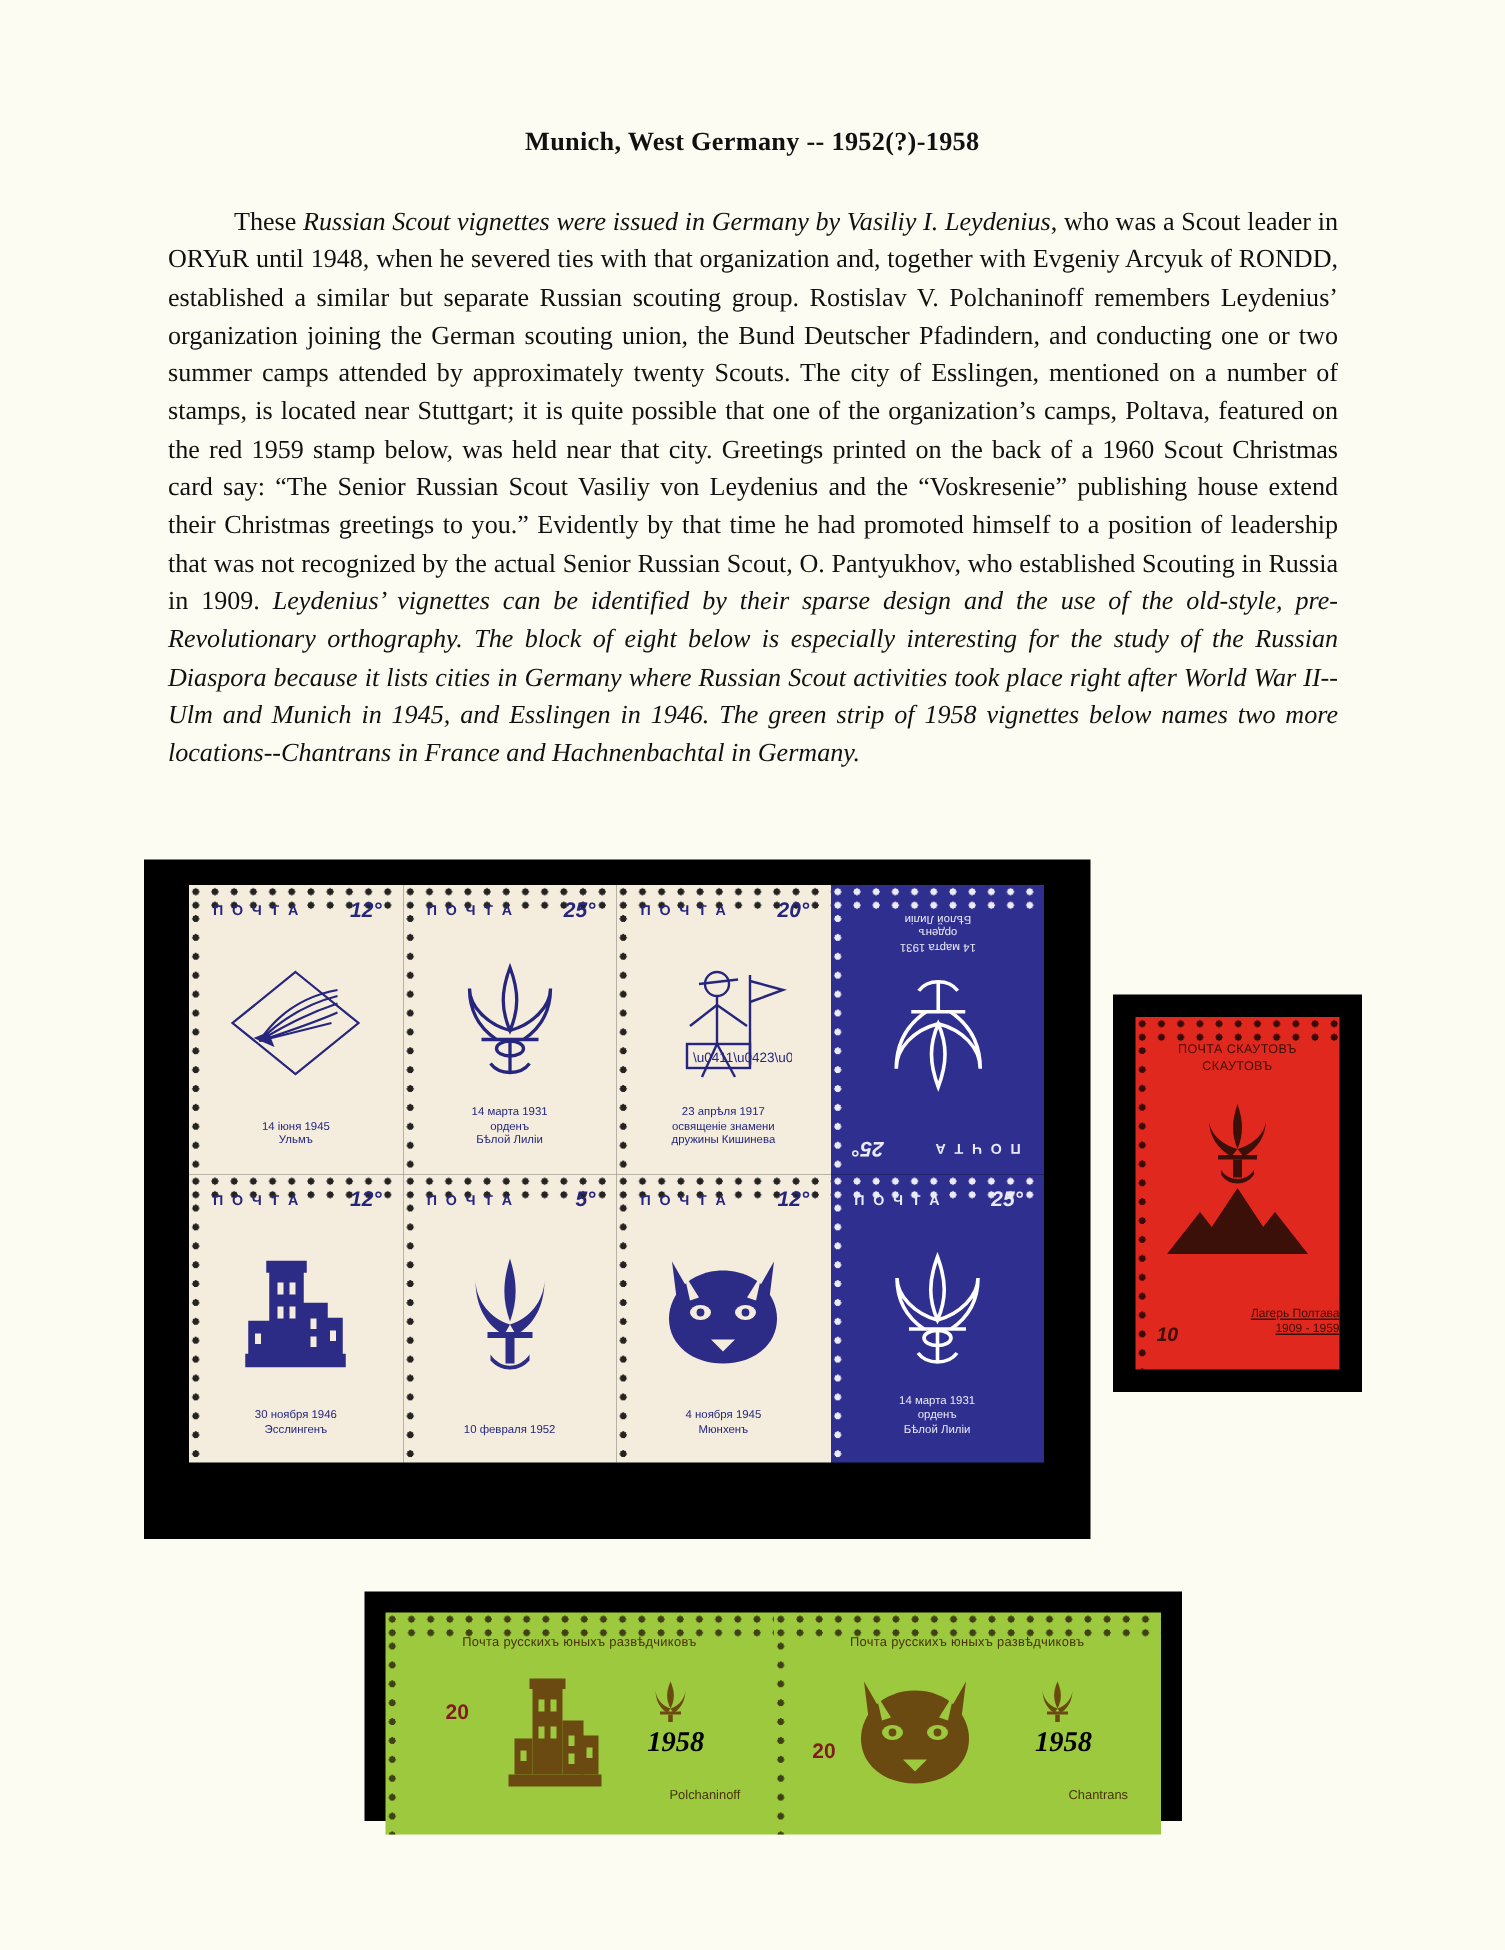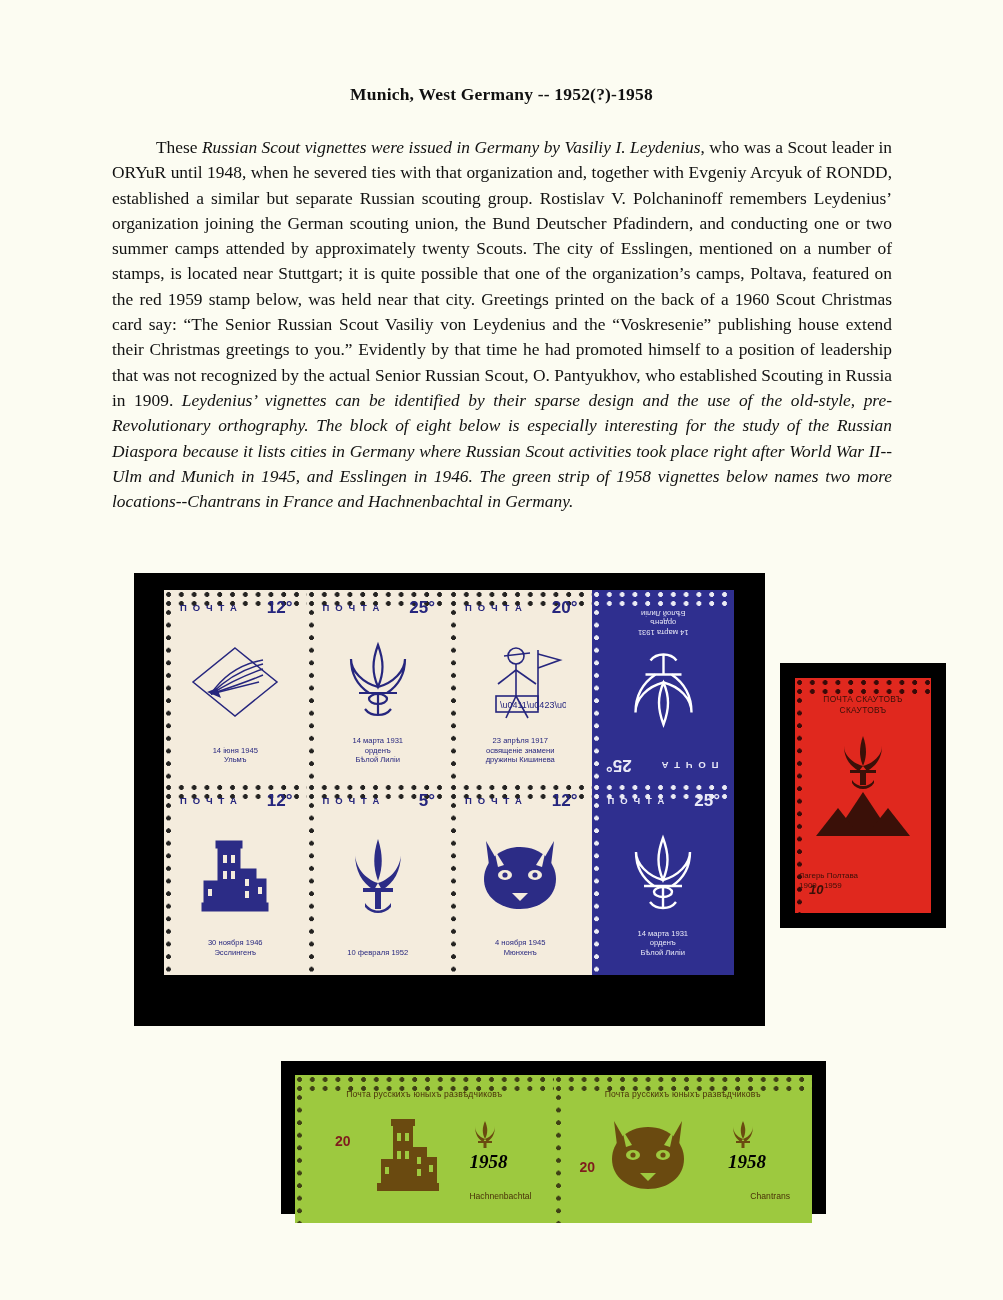--- a/index.html
+++ b/index.html
@@ -26,21 +26,21 @@
     position:absolute;top:135px;left:112px;width:780px;
     font-size:17.4px;line-height:25.3px;
     text-align:justify;
     text-justify:inter-word;
   }
   .body-text p{margin:0;text-indent:44px;}
   .body-text .it{font-style:italic;}
 
   
   .mount{
-    position:absolute;background:#000;margin-left:38px;
+    position:absolute;background:#000;
   }
   #mount-block8{left:96px;top:573px;width:631px;height:453px;}
   #mount-red{left:742px;top:663px;width:166px;height:265px;}
   #mount-strip{left:243px;top:1061px;width:545px;height:153px;}
 
   .sheet8{
     position:absolute;left:30px;top:17px;width:570px;height:385px;
     display:grid;grid-template-columns:repeat(4,1fr);grid-template-rows:repeat(2,1fr);
   }
   .stamp{
@@ -74,21 +74,21 @@
   .st-head{
     position:absolute;top:12px;left:16px;right:14px;
     display:flex;align-items:flex-start;justify-content:space-between;
     font-family:"Liberation Sans", sans-serif;
   }
   .st-pochta{
     font-size:9.5px;letter-spacing:1.6px;color:#26267e;font-weight:600;
   }
   .blue .st-pochta{color:#e9e9f7;}
   .st-val{
-    font-size:17px;font-weight:700;color:#26267e;
+    font-size:14px;font-style:italic;font-weight:700;color:#26267e;
     line-height:1;margin-top:-3px;
   }
   .blue .st-val{color:#e9e9f7;}
   .st-foot{
     position:absolute;bottom:18px;left:0;right:0;
     text-align:center;
     font-family:"Liberation Sans", sans-serif;
     font-size:7.6px;line-height:9.4px;color:#26267e;
   }
   .blue .st-foot{color:#e9e9f7;}
@@ -110,23 +110,23 @@
   }
   .redstamp .perf-left,.redstamp .perf-right{
     background-image:radial-gradient(circle at 4.5px 4.5px, rgba(0,0,0,.75) 2.2px, transparent 2.4px);
   }
   .red-top{
     position:absolute;top:16px;left:0;right:0;text-align:center;
     font-family:"Liberation Sans", sans-serif;
     font-size:8.4px;line-height:10.5px;color:#3a1008;letter-spacing:.3px;
   }
   .red-foot{
-    position:absolute;bottom:22px;left:4px;right:0;text-align:left;
-    font-family:"Liberation Sans", sans-serif;
-    font-size:8px;line-height:10px;color:#3a1008;
+    position:absolute;bottom:22px;left:16px;right:0;text-align:right;
+    font-family:"Liberation Sans", sans-serif;
+    font-size:8px;line-height:10px;color:#3a1008;text-decoration:underline;
   }
   .red-val{
     position:absolute;left:14px;bottom:16px;
     font-family:"Liberation Sans", sans-serif;
     font-size:13px;font-style:italic;font-weight:700;color:#3a1008;
   }
 
   
   .strip{
     position:absolute;left:14px;top:14px;width:517px;height:148px;
@@ -496,21 +496,21 @@
             <g fill="#6a4a10">
               <path d="M13,2 C10,9 10,14 13,20 C16,14 16,9 13,2 Z"></path>
               <path d="M13,20 C7,18 3,13 3,7 C3,15 6,20 11,23 Z"></path>
               <path d="M13,20 C19,18 23,13 23,7 C23,15 20,20 15,23 Z"></path>
               <rect x="6" y="22" width="14" height="2"></rect>
               <rect x="11.5" y="24" width="3" height="5"></rect>
             </g>
           </svg>
         </div>
         <div class="g-year" style="right:46px;top:76px;">1958</div>
-        <div class="g-place">Hachnenbachtal</div>
+        <div class="g-place">Polchaninoff</div>
       </div>
 
       <div class="gstamp">
         <div class="perf-top"></div>
         <div class="perf-bottom"></div>
         <div class="perf-left"></div>
 
         <div class="g-top">Почта русскихъ юныхъ развѣдчиковъ</div>
         <div style="position:absolute;left:48px;top:42px;">
           <svg width="92" height="76" viewBox="0 0 92 76">

